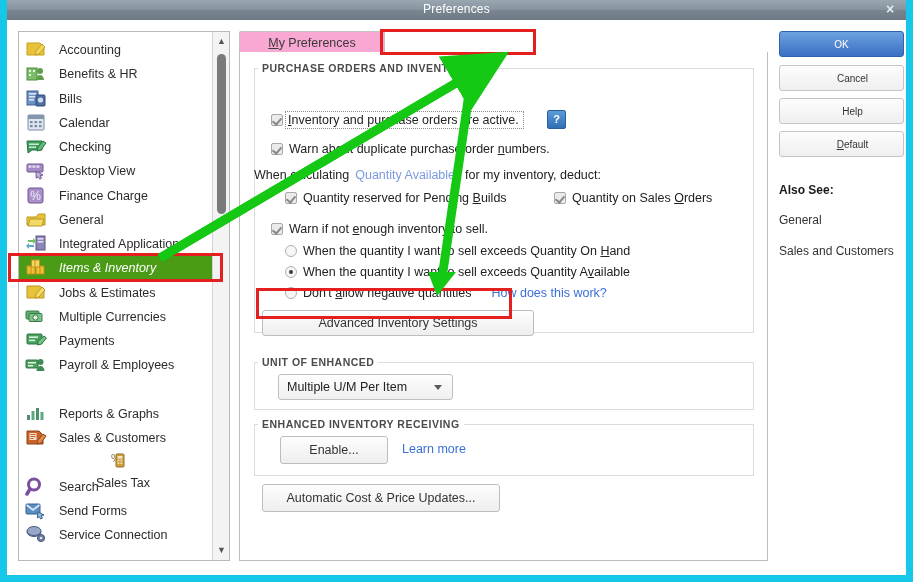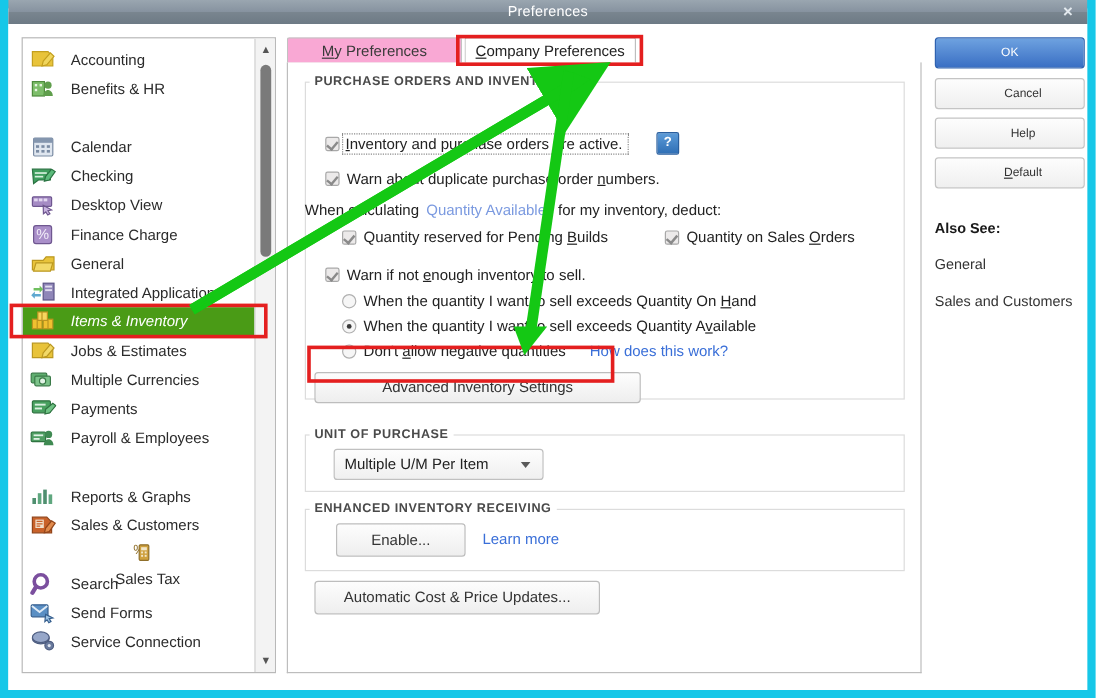--- a/index.html
+++ b/index.html
@@ -142,20 +142,31 @@
             <span class="ico"><svg width="22" height="20" viewBox="0 0 22 20">
                 <rect x="2" y="5" width="10" height="12" fill="#7dbe6a" stroke="#4e8b3d"></rect>
                 <rect x="4" y="7" width="2" height="2" fill="#e9f5e3"></rect>
                 <rect x="8" y="7" width="2" height="2" fill="#e9f5e3"></rect>
                 <rect x="4" y="11" width="2" height="2" fill="#e9f5e3"></rect>
                 <circle cx="15" cy="8" r="3" fill="#5f9e4c"></circle>
                 <path d="M11 17c0-3 2-5 4-5s4 2 4 5z" fill="#5f9e4c"></path>
               </svg></span>
             <span class="lbl">Benefits &amp; HR</span>
           </div>
+          <div class="sb-item" style="top: 54.5px;">
+            <span class="ico"><svg width="22" height="20" viewBox="0 0 22 20">
+                <rect x="2" y="3" width="11" height="14" fill="#6e92c4" stroke="#3f6294"></rect>
+                <rect x="4" y="5" width="7" height="1.6" fill="#dce7f5"></rect>
+                <rect x="4" y="8" width="7" height="1.6" fill="#dce7f5"></rect>
+                <rect x="4" y="11" width="5" height="1.6" fill="#dce7f5"></rect>
+                <rect x="11" y="7" width="9" height="11" rx="1" fill="#4f6f9e" stroke="#2e4b75"></rect>
+                <circle cx="15.5" cy="12" r="2.6" fill="#cfdcee"></circle>
+              </svg></span>
+            <span class="lbl">Bills</span>
+          </div>
           <div class="sb-item" style="top: 78.75px;">
             <span class="ico"><svg width="22" height="20" viewBox="0 0 22 20">
                 <rect x="3" y="3" width="16" height="15" rx="1" fill="#dfe6ef" stroke="#7a8ba3"></rect>
                 <rect x="3" y="3" width="16" height="4" fill="#8496ae"></rect>
                 <g fill="#7a8ba3">
                   <rect x="5" y="9" width="2.6" height="2.2"></rect>
                   <rect x="9.5" y="9" width="2.6" height="2.2"></rect>
                   <rect x="14" y="9" width="2.6" height="2.2"></rect>
                   <rect x="5" y="13" width="2.6" height="2.2"></rect>
                   <rect x="9.5" y="13" width="2.6" height="2.2"></rect>
@@ -313,23 +324,20 @@
         <div class="sb-arrow up">▲</div>
         <div class="sb-thumb"></div>
         <div class="sb-arrow down">▼</div>
       </div>
     </div>
 
     <div class="tabs">
       <div class="tab inactive">
         <span><u>M</u>y Preferences</span>
       </div>
-      <div class="tab active">
-        <span><u>C</u>ompany Preferences</span>
-      </div>
     </div>
 
     <div class="panel">
 
       <div class="group" style="left:14px;top:16px;width:500px;height:265px;"></div>
       <div class="group-title" style="left:18px;top:10px;">PURCHASE ORDERS AND INVENTORY</div>
 
       <div class="row" style="left:31px;top:59px;">
         <div class="cb checked"></div>
         <span class="lbltxt focusbox"><u>I</u>nventory and purchase orders are active.</span>
@@ -371,21 +379,21 @@
       </div>
       <div class="row" style="left:45px;top:234px;">
         <div class="rb"></div>
         <span class="lbltxt">Don't <u>a</u>llow negative quantities</span>
         <span class="link" style="margin-left:20px;">How does this work?</span>
       </div>
 
       <div class="btn" style="position:absolute;left:22px;top:258px;width:272px;height:26px;">Advanced Inventory Settings</div>
 
       <div class="group" style="left:14px;top:310px;width:500px;height:48px;"></div>
-      <div class="group-title" style="left:18px;top:304px;">UNIT OF PURCHASE</div>
+      <div class="group-title" style="left:18px;top:304px;">UNIT OF ENHANCED</div>
       <div class="combo" style="position:absolute;left:38px;top:322px;width:175px;height:26px;">
         <span>Multiple U/M Per Item</span>
         <span class="arrow"></span>
       </div>
 
       <div class="group" style="left:14px;top:372px;width:500px;height:52px;"></div>
       <div class="group-title" style="left:18px;top:366px;">ENHANCED INVENTORY RECEIVING</div>
       <div class="btn" style="position:absolute;left:40px;top:384px;width:108px;height:28px;">Enable...</div>
       <div style="position:absolute;left:162px;top:390px;font-size:12.5px;" class="link">Learn more</div>
 

